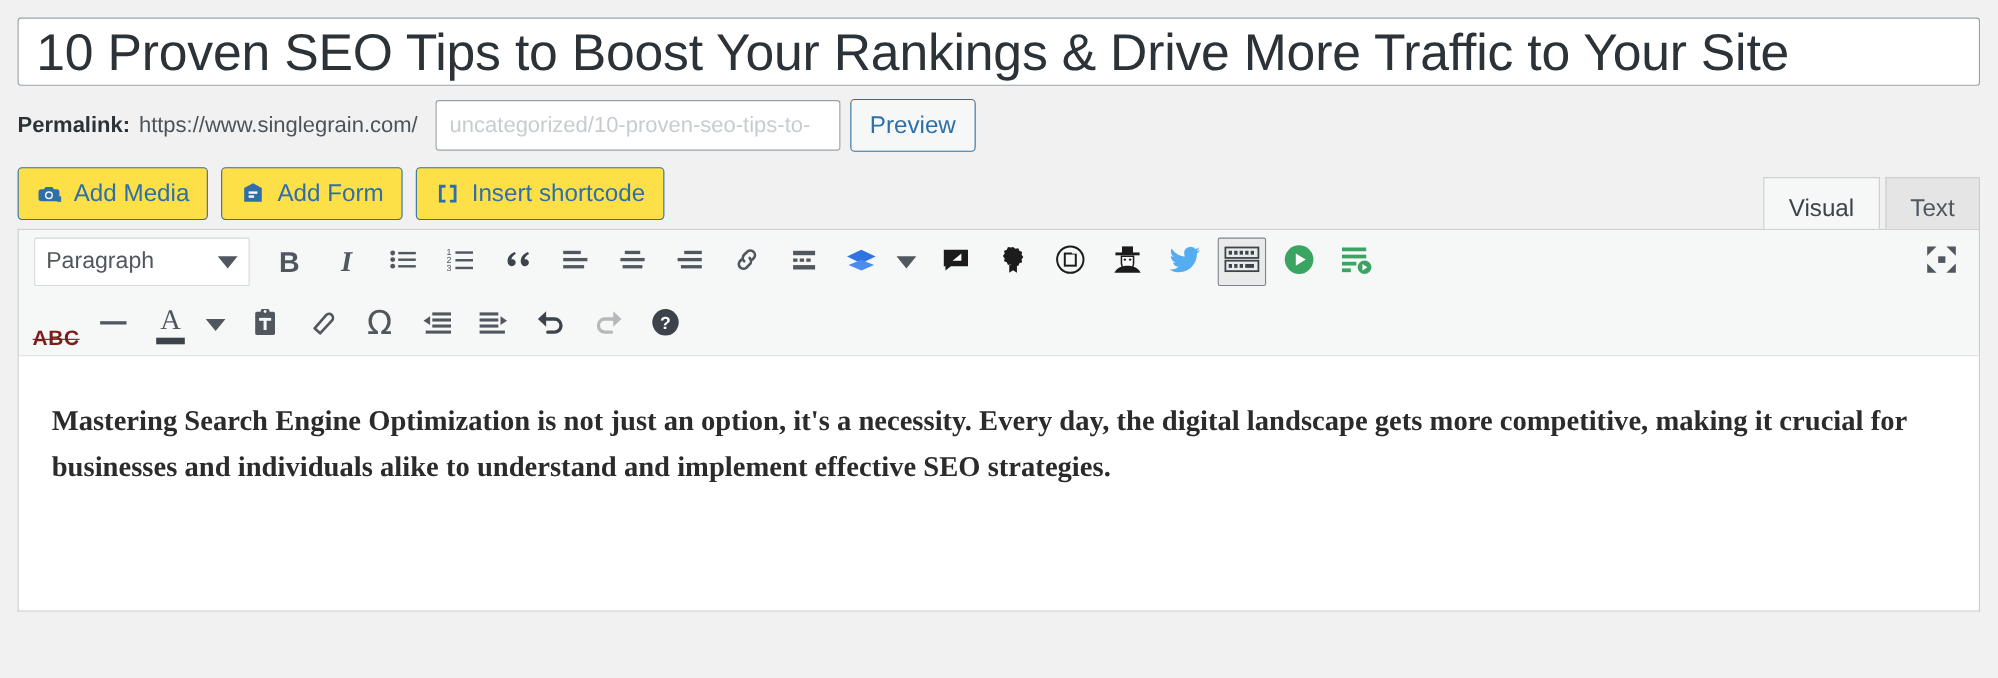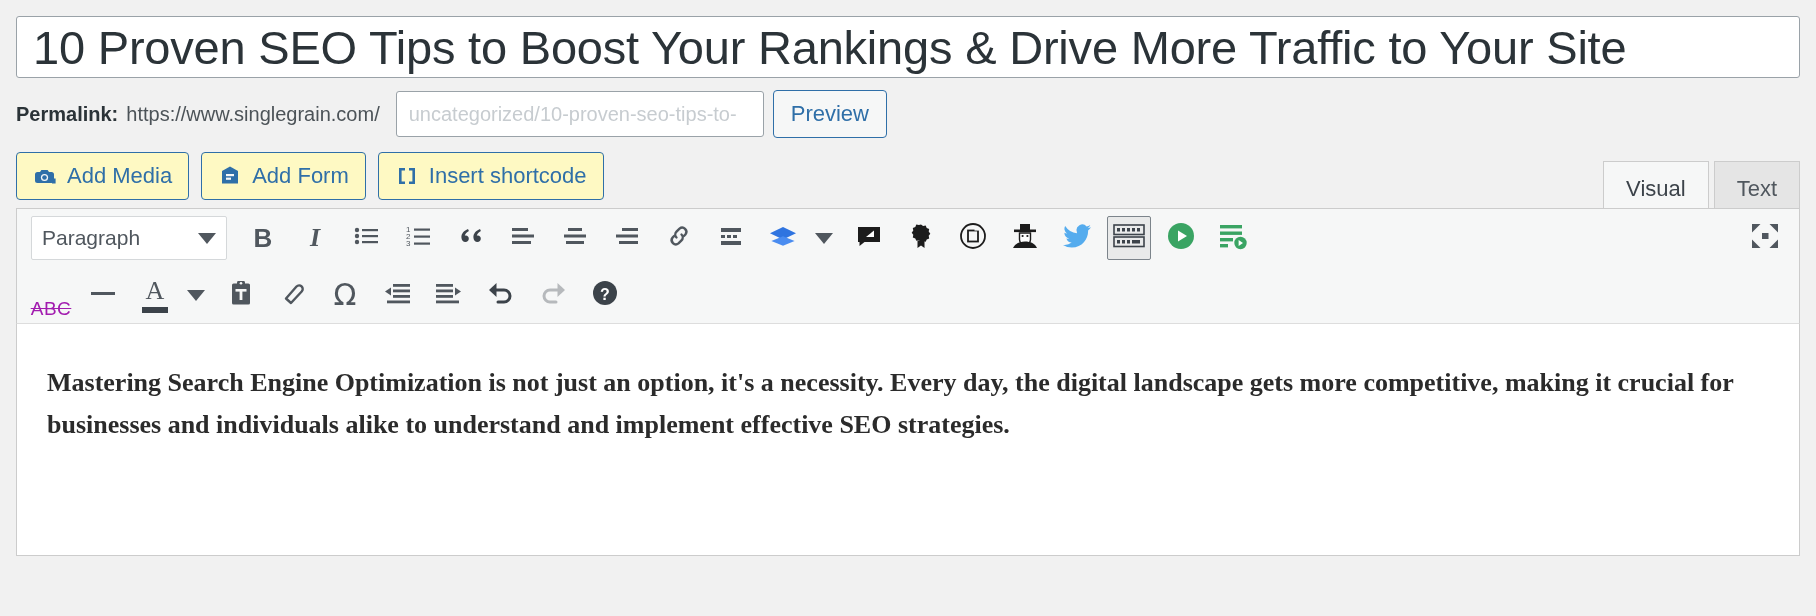--- a/index.html
+++ b/index.html
@@ -111,21 +111,21 @@
   .media-btn {
     display: inline-flex;
     align-items: center;
     gap: 10px;
     height: 48px;
     box-sizing: border-box;
     padding: 0 16px;
     margin-right: 12px;
     border: 1px solid #2f6fa8;
     border-radius: 4px;
-    background: #fef9c3;
+    background: #fde047;
     color: #2f6fa8;
     font-size: 22px;
     cursor: pointer;
     white-space: nowrap;
   }
   .media-btn .mi { display: inline-flex; align-items: center; }
 
   
   .editor-tabs {
     position: absolute;
@@ -230,22 +230,22 @@
     width: 30px;
     height: 44px;
     margin-right: 4px;
     cursor: pointer;
   }
   .tb-spacer { flex: 1 1 auto; }
   .strike-abc {
     font-size: 19px;
     letter-spacing: 0.5px;
     text-decoration: line-through;
-    font-weight: 400;
-    color: #a21caf;
+    font-weight: 700;
+    color: #7f1d1d;
     margin-top: 28px;
   }
   .omega { font-size: 30px; line-height: 1; color: #50575e; font-family: "DejaVu Sans", sans-serif; }
 
   .colorA {
     display: inline-flex;
     flex-direction: column;
     align-items: center;
     justify-content: center;
     line-height: 1;

